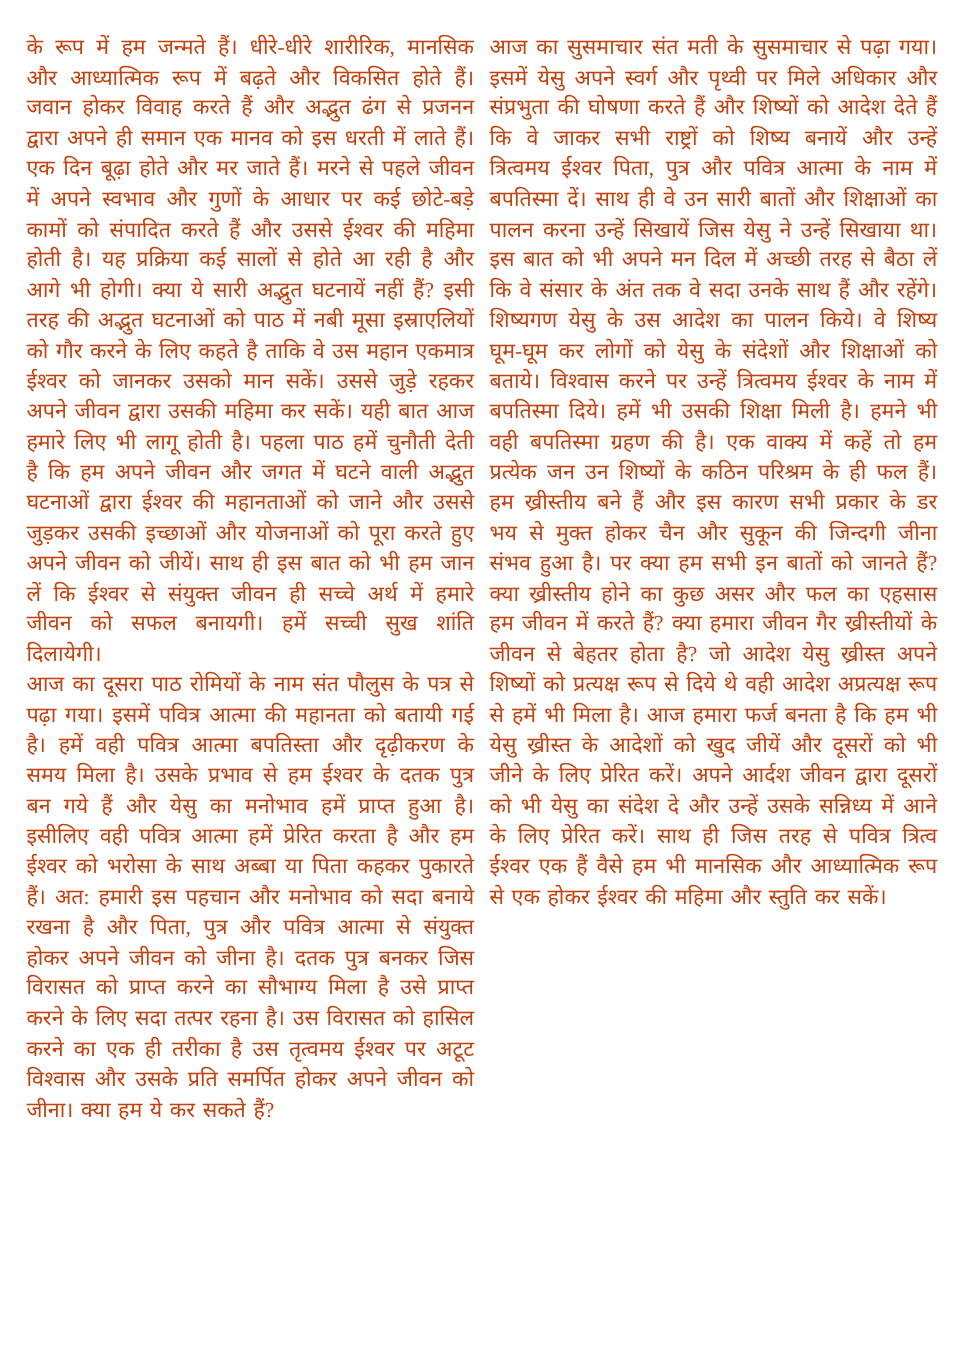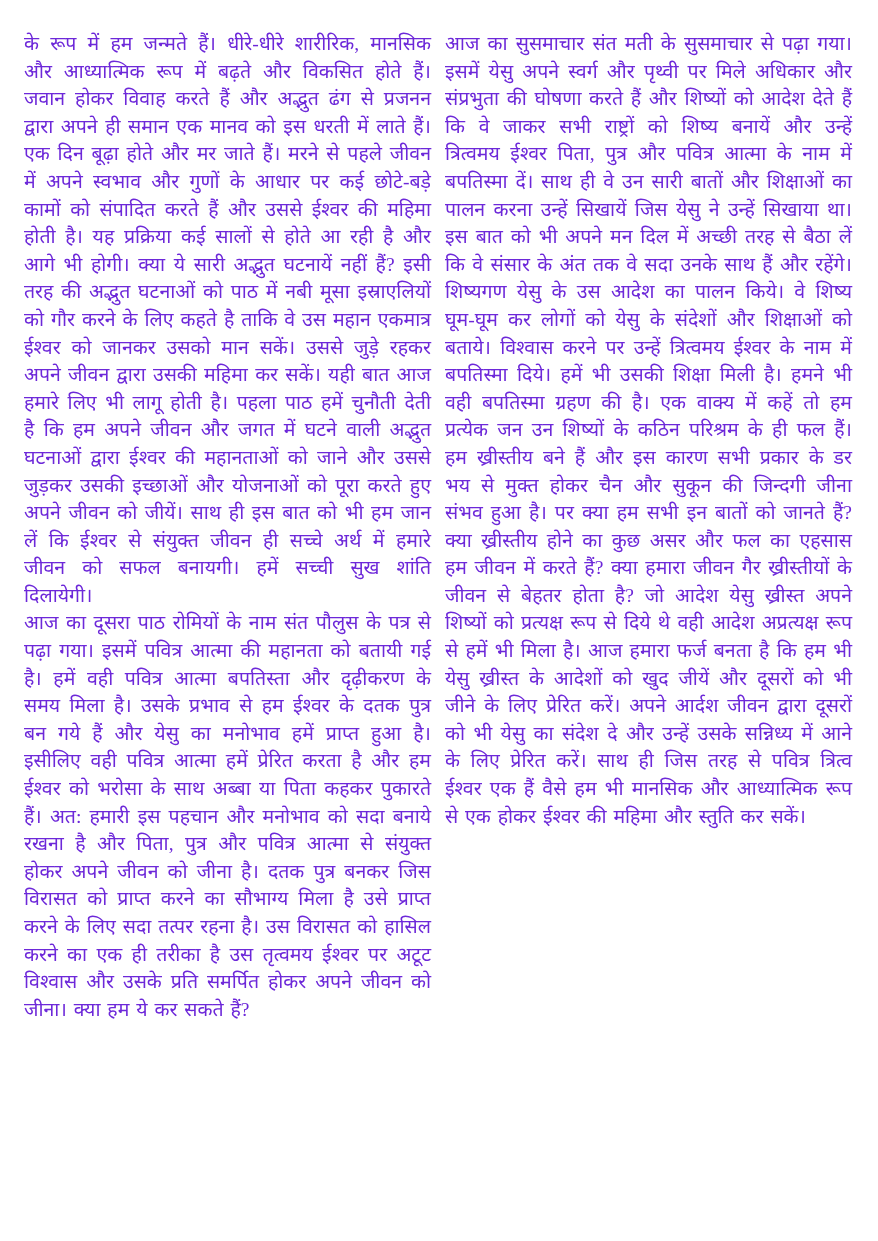--- a/index.html
+++ b/index.html
@@ -5,21 +5,21 @@
   html, body {
     margin: 0;
     padding: 0;
     background: #ffffff;
   }
   .page {
     position: relative;
     width: 878px;
     height: 1122px;
     background: #ffffff;
-    color: #6d28d9;
+    color: #c2410c;
     font-family: "Liberation Serif", "DejaVu Sans", sans-serif;
     overflow: hidden;
     box-sizing: border-box;
   }
   .text-columns {
     position: absolute;
     top: 30px;
     left: 24px;
     width: 828px;
     display: flex;

